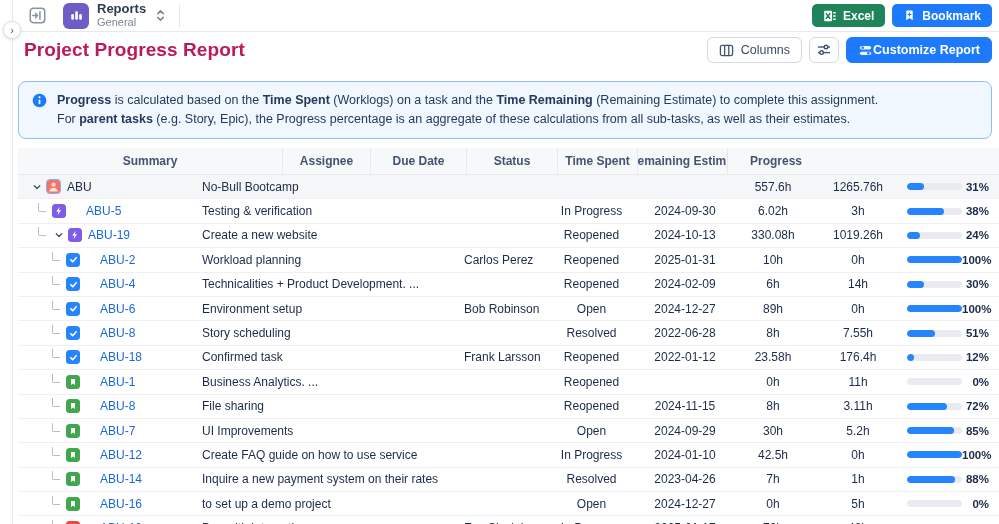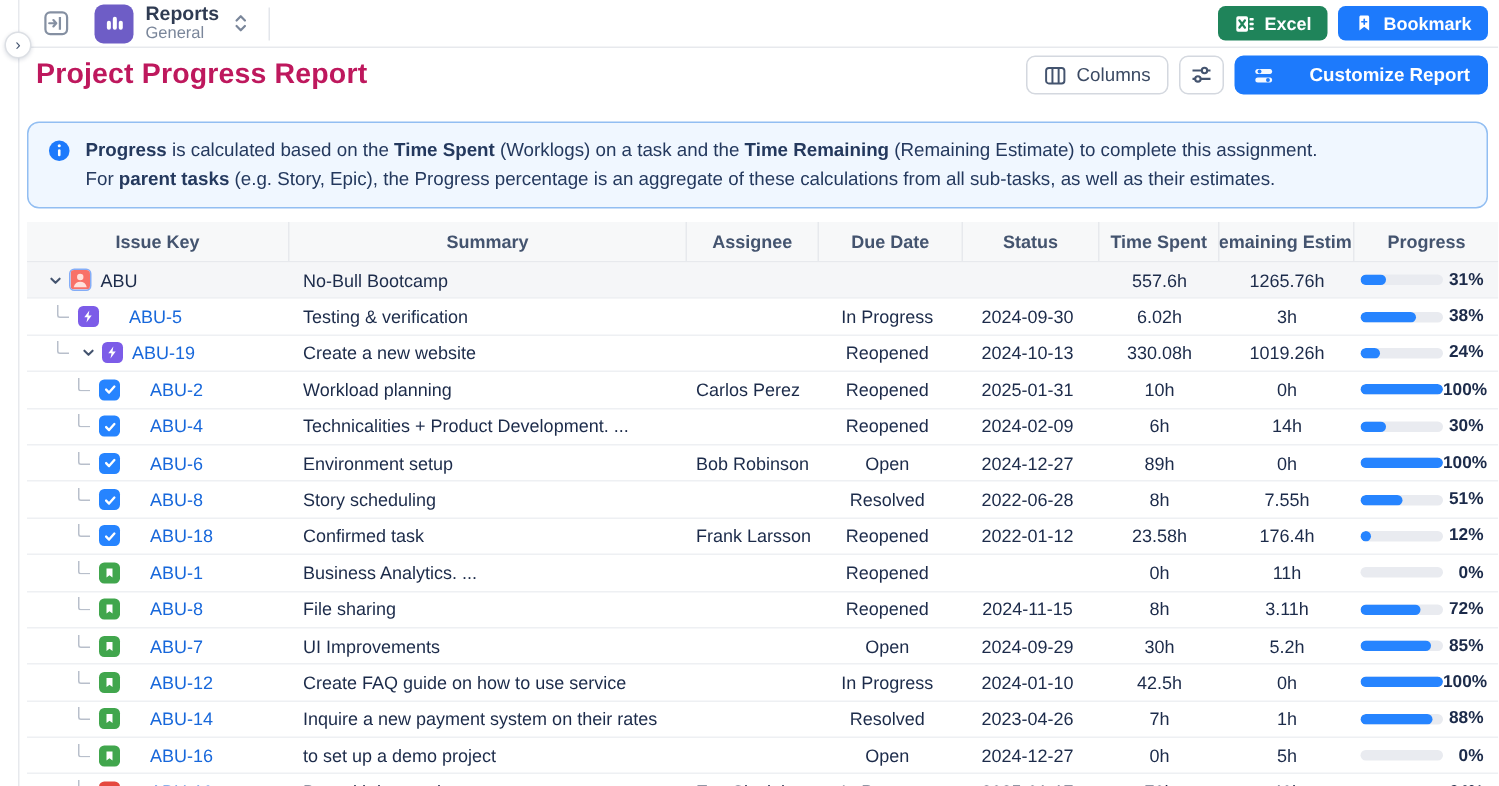--- a/index.html
+++ b/index.html
@@ -33,21 +33,21 @@
   .btn-bookmark { background:#1D7AFC; color:#fff; }
 
   
   .page-head { height:36px; display:flex; align-items:center; justify-content:space-between; padding:0 7px 0 11px; }
   .page-title { font-size:19px; font-weight:700; color:#be185d; letter-spacing:.1px; }
   .ph-actions { display:flex; align-items:center; gap:7px; }
   .btn-outline { background:#fff; border:1px solid #D4D8DF; color:#3B4A63; height:26px; border-radius:6px;
     font-size:12.5px; font-weight:500; display:inline-flex; align-items:center; gap:7px; padding:0 11px; cursor:pointer; font-family:inherit; }
   .btn-iconsq { width:30px; justify-content:center; padding:0; }
   .btn-primary { background:#1D7AFC; border:1px solid #1D7AFC; color:#fff; height:26px; border-radius:6px;
-    font-size:12.5px; font-weight:600; display:inline-flex; align-items:center; gap:23px; padding:0 11px; cursor:pointer; font-family:inherit; }
+    font-size:12.5px; font-weight:600; display:inline-flex; align-items:center; gap:0; padding:0 11px; cursor:pointer; font-family:inherit; }
 
   
   .banner { margin:13px 12px 9px 5px; width:974px; border:1px solid #92BEF2; background:#F0F7FF;
     border-radius:8px; padding:9px 13px; display:flex; gap:10px; }
   .banner-icon { flex:none; margin-top:2px; }
   .banner-text { font-size:12.5px; color:#24395E; line-height:19px; }
   .banner-text b { font-weight:700; }
 
   
   .table { margin-left:5px; width:981px; font-size:12px; color:#1C2B4A; }
@@ -175,21 +175,20 @@
         </svg>
       </span>
       <div class="banner-text">
         <div id="banner-line1"><b>Progress</b><span> is calculated based on the </span><b>Time Spent</b><span> (Worklogs) on a task and the </span><b>Time Remaining</b><span> (Remaining Estimate) to complete this assignment.</span></div>
         <div id="banner-line2"><span>For </span><b>parent tasks</b><span> (e.g. Story, Epic), the Progress percentage is an aggregate of these calculations from all sub-tasks, as well as their estimates.</span></div>
       </div>
     </div>
 
     <div class="table">
       <div class="thead" id="thead">
-          <div class="th" style="width: 175px;">Issue Key</div>
           <div class="th" style="width: 265px;">Summary</div>
           <div class="th" style="width: 88px;">Assignee</div>
           <div class="th" style="width: 96px;">Due Date</div>
           <div class="th" style="width: 91px;">Status</div>
           <div class="th" style="width: 80px;">Time Spent</div>
           <div class="th" style="width: 90px;">Remaining Estim...</div>
           <div class="th" style="width: 96px;">Progress</div>
         </div>
       <div id="tbody">
           <div class="tr project">

